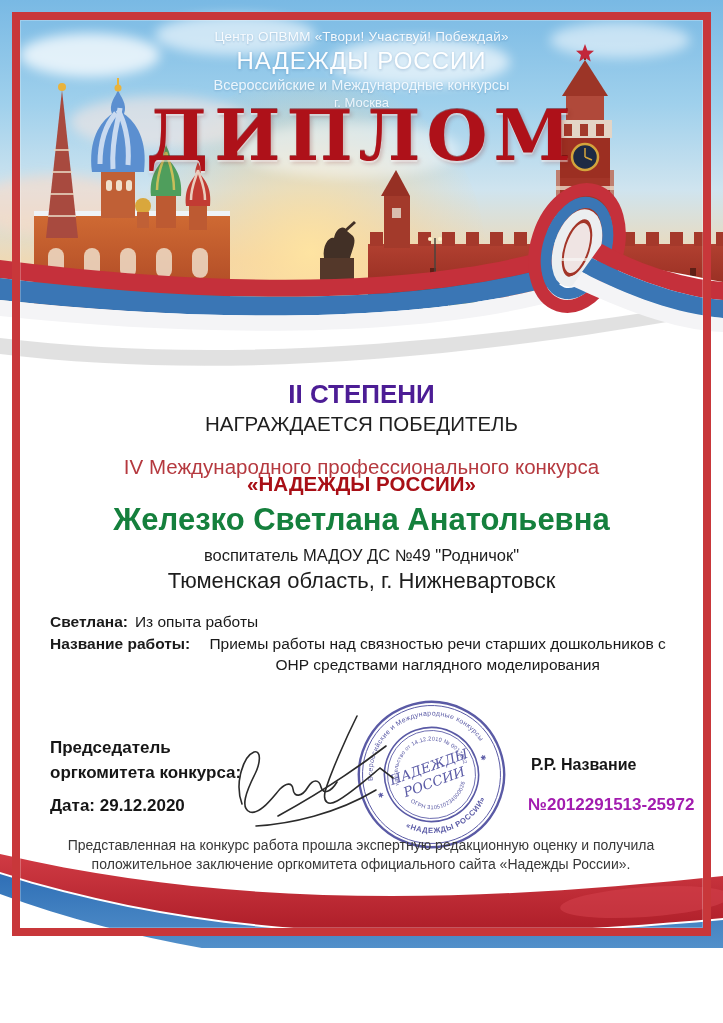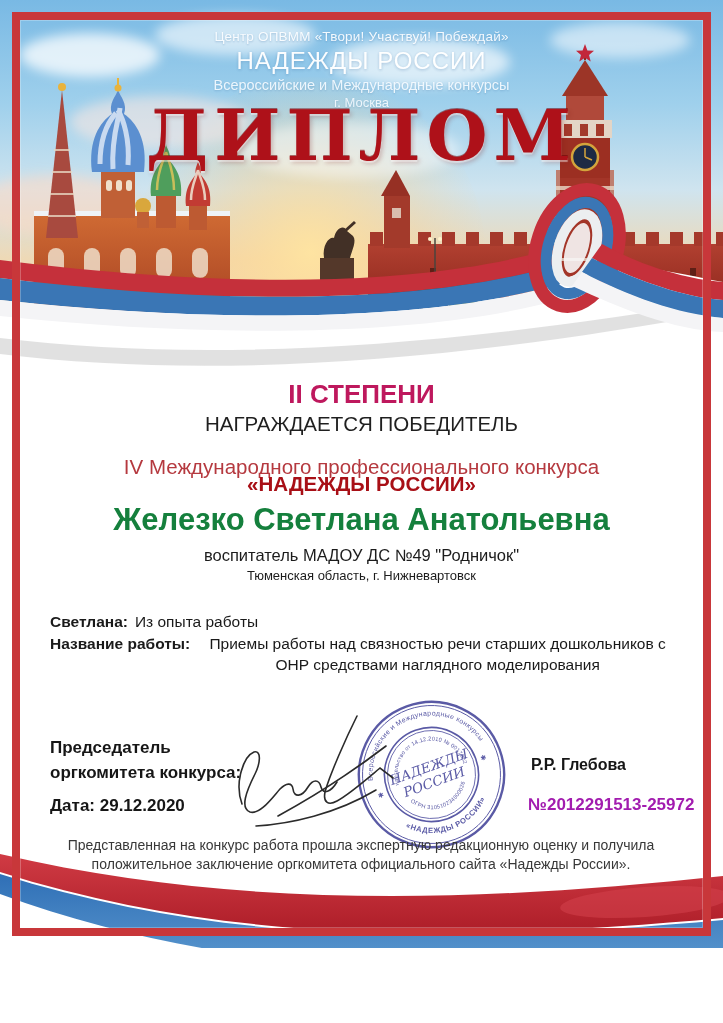--- a/index.html
+++ b/index.html
@@ -17,27 +17,27 @@
   .hdr-brand { top:47px;  font-size:24px;   color:#ffffff; opacity:.96; letter-spacing:1px; z-index:3; text-shadow:0 1px 3px rgba(60,110,160,.35);}
   .hdr-sub   { top:77px;  font-size:14.5px; color:#f6fbff; opacity:.9;  z-index:3; text-shadow:0 1px 2px rgba(60,110,160,.3);}
   .hdr-city  { top:95px;  font-size:13px;   color:#f6fbff; opacity:.88; z-index:3; text-shadow:0 1px 2px rgba(60,110,160,.3);}
   .hdr-title {
     top:94px; font-size:70px; font-weight:bold; z-index:3;
     font-family:"DejaVu Serif", serif; letter-spacing:6px; color:#ae1119;
     text-shadow:0 2px 1px rgba(255,255,255,.45), 0 -1px 0 rgba(110,0,5,.55), 2px 3px 4px rgba(120,20,20,.25);
   }
 
   
-  .degree    { top:379px; font-size:26px;   font-weight:bold; color:#be185d; z-index:5; }
+  .degree    { top:379px; font-size:26px;   font-weight:bold; color:#4c1d95; z-index:5; }
   .awarded   { top:412px; font-size:20.5px; color:#1f1f1f; z-index:5; }
   .contest   { top:443px; font-size:20.5px; color:#b5393f; z-index:5;margin-top:12px; }
   .contest-n { top:472px; font-size:20.5px; font-weight:bold; color:#a80f16; z-index:5; }
   .recipient { top:502px; font-size:31px;   font-weight:bold; color:#15803d; z-index:5; }
   .rec-pos   { top:546px; font-size:16.5px; color:#1c1c1c; z-index:5; }
-  .rec-loc   { top:568px; font-size:13px; color:#1c1c1c; z-index:5; }
+  .rec-loc   { top:568px; font-size:22px; color:#1c1c1c; z-index:5; }
 
   
   .details { top:611px; left:50px; width:628px; font-size:15.5px; color:#1a1a1a; line-height:21px; z-index:5;}
   .details .row { display:flex; margin-bottom:1px; }
   .details .lbl { font-weight:bold; white-space:nowrap; margin-right:7px; }
   .details .val-center { flex:1; text-align:center; }
 
   
   .chairman { top:735px; left:50px; font-size:17px; font-weight:bold; color:#161616; line-height:25px; z-index:5;}
   .date     { top:796px; left:50px; font-size:17px; font-weight:bold; color:#161616; z-index:5;}
@@ -299,21 +299,21 @@
       <text font-size="5.6" letter-spacing=".3"><textPath href="#arcIB" startOffset="50%" text-anchor="middle">ОГРН 310510234800026</textPath></text>
       <text x="18" y="80" font-size="7">✱</text>
       <text x="127" y="80" font-size="7">✱</text>
       <g font-family="DejaVu Serif, serif" font-style="italic" text-anchor="middle">
         <text x="75.5" y="72" font-size="13.5">НАДЕЖДЫ</text>
         <text x="75.5" y="88" font-size="13.5">РОССИИ</text>
       </g>
     </g>
   </svg>
 
-  <div class="abs glebova">Р.Р. Глебова</div>
+  <div class="abs glebova">Р.Р. Название</div>
   <div class="abs date">Дата: 29.12.2020</div>
   <div class="abs number">№2012291513-25972</div>
 
   <div class="abs footer-note">Представленная на конкурс работа прошла экспертную редакционную оценку и получила положительное заключение оргкомитета официального сайта «Надежды России».</div>
 
   <svg class="abs bottom-art" viewBox="0 0 723 183" xmlns="http://www.w3.org/2000/svg">
     <defs>
       <linearGradient id="redB" x1="0" y1="0" x2="0" y2="1">
         <stop offset="0" stop-color="#d03b44"></stop>
           <stop offset="1" stop-color="#ad1d28"></stop>

